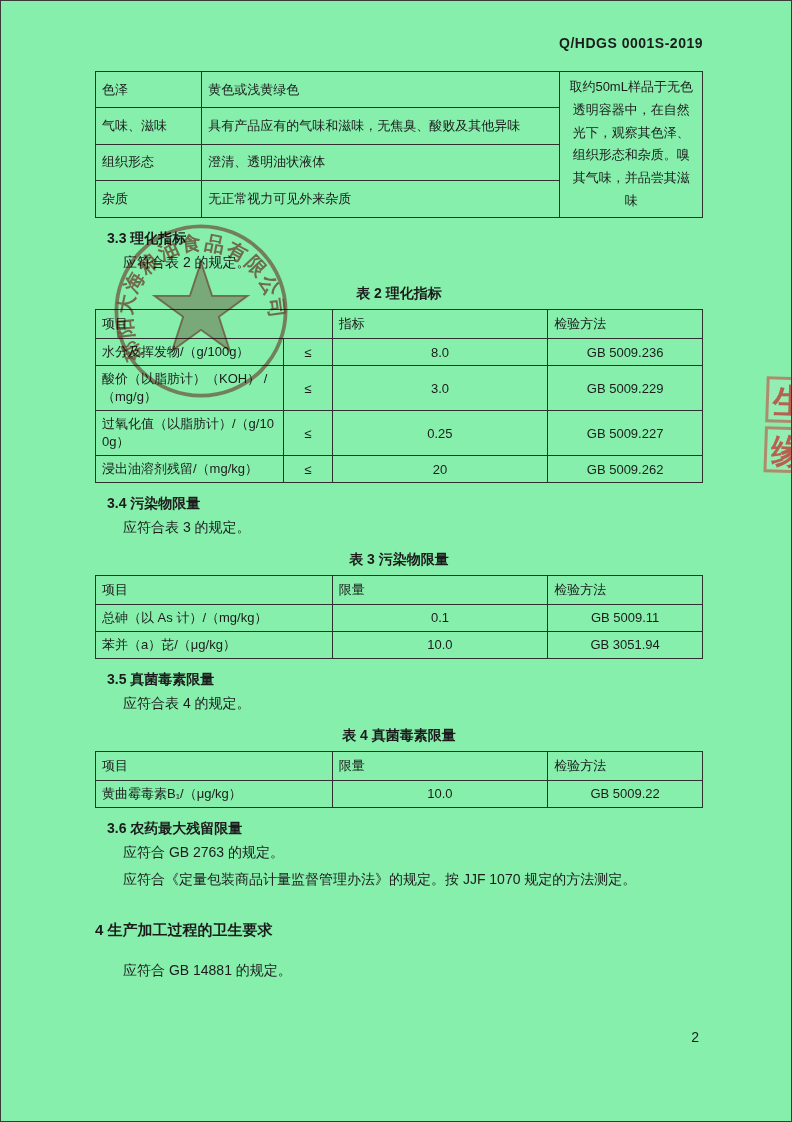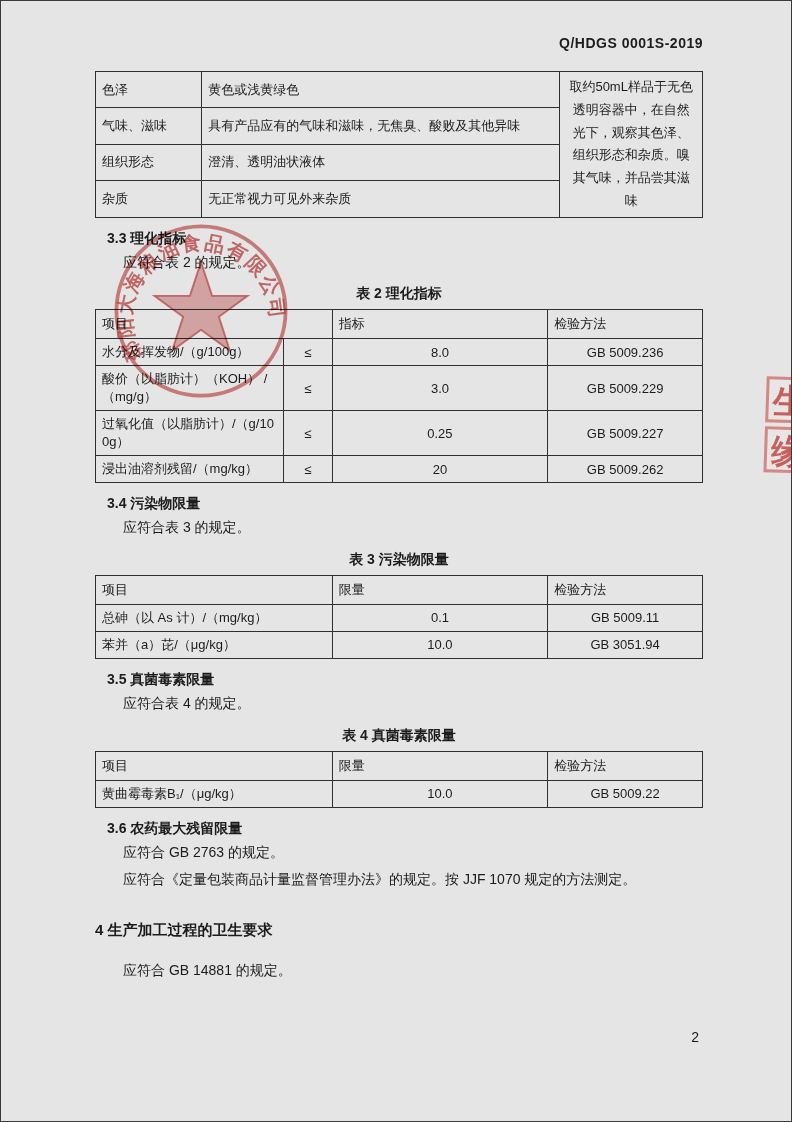--- a/index.html
+++ b/index.html
@@ -1,18 +1,18 @@
 <!DOCTYPE html>
 <html><head>
 <meta charset="utf-8">
 <title>Scanned Standard Page</title>
 <style>
   html,body{margin:0;padding:0;background:#9a9a9a;}
   .page{
-    width:792px;height:1122px;background:#e5e5e5;position:relative;
+    width:792px;height:1122px;background:#86efac;position:relative;
     margin:0 auto;box-sizing:border-box;border:1px solid #3a3a3a;
     font-family:"Liberation Sans","DejaVu Sans",sans-serif;color:#1c1c1c;
     overflow:hidden;
   }
   .content{position:absolute;left:94px;top:34px;width:608px;}
   .doc-code{text-align:right;font-size:14px;font-weight:bold;letter-spacing:.5px;margin:0 0 20px 0;}
   table.tbl{width:100%;border-collapse:collapse;table-layout:fixed;}
   table.tbl td{border:1px solid #2f2f2f;font-size:13px;padding:4px 6px;vertical-align:middle;word-break:break-all;}
   td.lab{text-align:left;}
   td.ctr{text-align:center;}

